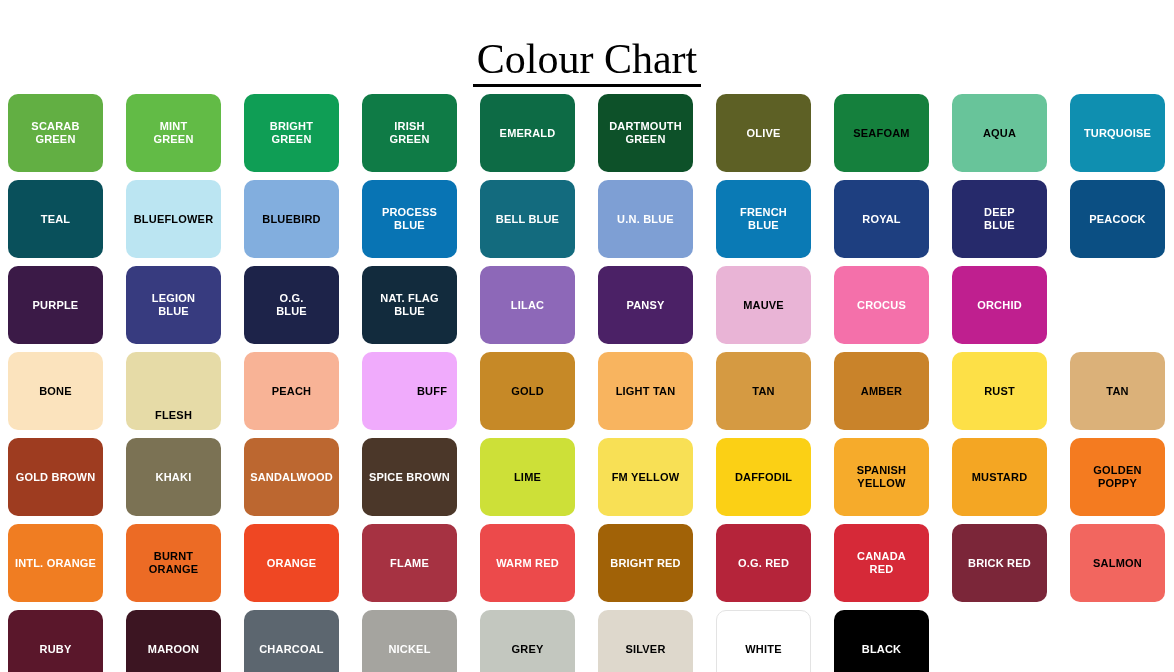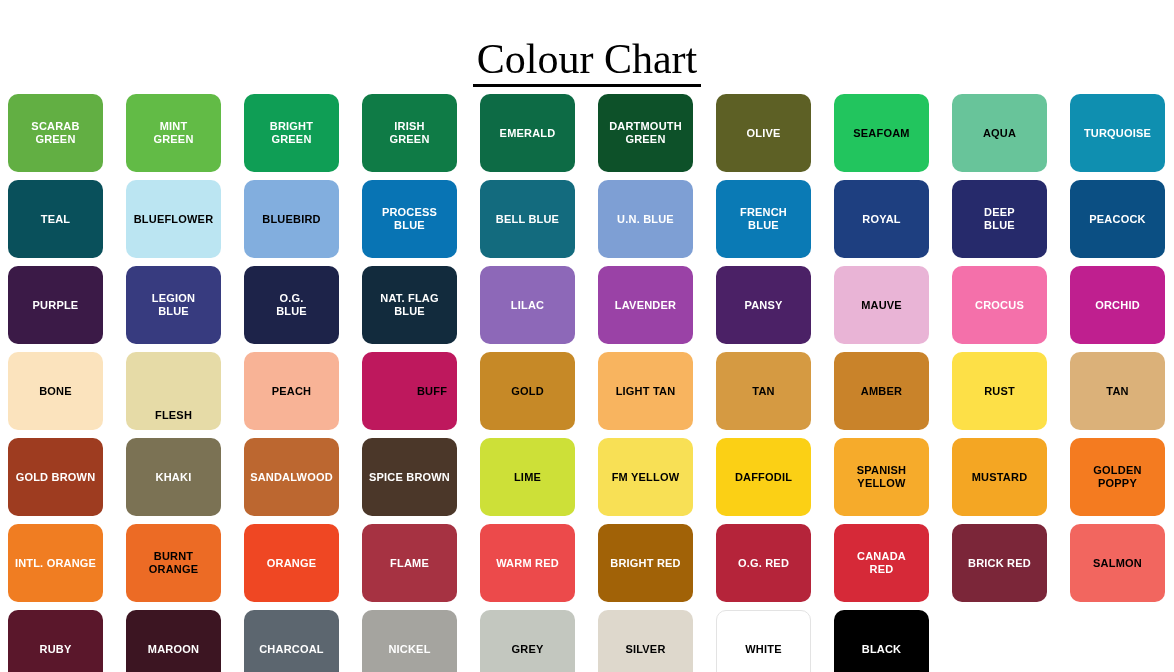--- a/index.html
+++ b/index.html
@@ -97,21 +97,21 @@
         <div class="swatch" style="background: rgb(13, 107, 69);">
           <span class="swatch-label" style="color: rgb(255, 255, 255);">EMERALD</span>
         </div>
         <div class="swatch" style="background: rgb(13, 81, 41);">
           <span class="swatch-label" style="color: rgb(255, 255, 255);">DARTMOUTH
 GREEN</span>
         </div>
         <div class="swatch" style="background: rgb(93, 96, 37);">
           <span class="swatch-label" style="color: rgb(255, 255, 255);">OLIVE</span>
         </div>
-        <div class="swatch" style="background: #22c55e;">
+        <div class="swatch" style="background: #15803d;">
           <span class="swatch-label" style="color: rgb(0, 0, 0);">SEAFOAM</span>
         </div>
         <div class="swatch" style="background: rgb(104, 196, 154);">
           <span class="swatch-label" style="color: rgb(0, 0, 0);">AQUA</span>
         </div>
         <div class="swatch" style="background: rgb(15, 143, 176);">
           <span class="swatch-label" style="color: rgb(255, 255, 255);">TURQUOISE</span>
         </div>
       </div>
       <div class="swatch-row">
@@ -161,23 +161,20 @@
           <span class="swatch-label" style="color: rgb(255, 255, 255);">O.G.
 BLUE</span>
         </div>
         <div class="swatch" style="background: rgb(18, 43, 61);">
           <span class="swatch-label" style="color: rgb(255, 255, 255);">NAT. FLAG
 BLUE</span>
         </div>
         <div class="swatch" style="background: rgb(141, 104, 184);">
           <span class="swatch-label" style="color: rgb(255, 255, 255);">LILAC</span>
         </div>
-        <div class="swatch" style="background: rgb(154, 66, 166);">
-          <span class="swatch-label" style="color: rgb(255, 255, 255);">LAVENDER</span>
-        </div>
         <div class="swatch" style="background: rgb(75, 33, 102);">
           <span class="swatch-label" style="color: rgb(255, 255, 255);">PANSY</span>
         </div>
         <div class="swatch" style="background: rgb(233, 180, 214);">
           <span class="swatch-label" style="color: rgb(0, 0, 0);">MAUVE</span>
         </div>
         <div class="swatch" style="background: rgb(244, 112, 170);">
           <span class="swatch-label" style="color: rgb(255, 255, 255);">CROCUS</span>
         </div>
         <div class="swatch" style="background: rgb(191, 31, 143);">
@@ -187,21 +184,21 @@
       <div class="swatch-row">
         <div class="swatch" style="background: rgb(251, 227, 189);">
           <span class="swatch-label" style="color: rgb(0, 0, 0);">BONE</span>
         </div>
         <div class="swatch" style="background: rgb(230, 219, 167);">
           <span class="swatch-label" style="color: rgb(0, 0, 0); margin-top: 48px;">FLESH</span>
         </div>
         <div class="swatch" style="background: rgb(248, 179, 150);">
           <span class="swatch-label" style="color: rgb(0, 0, 0);">PEACH</span>
         </div>
-        <div class="swatch" style="background: #be185d; padding-left: 45px;">
+        <div class="swatch" style="background: #f0abfc; padding-left: 45px;">
           <span class="swatch-label" style="color: rgb(0, 0, 0);">BUFF</span>
         </div>
         <div class="swatch" style="background: rgb(198, 137, 39);">
           <span class="swatch-label" style="color: rgb(0, 0, 0);">GOLD</span>
         </div>
         <div class="swatch" style="background: rgb(248, 180, 95);">
           <span class="swatch-label" style="color: rgb(0, 0, 0);">LIGHT TAN</span>
         </div>
         <div class="swatch" style="background: rgb(213, 154, 66);">
           <span class="swatch-label" style="color: rgb(0, 0, 0);">TAN</span>

